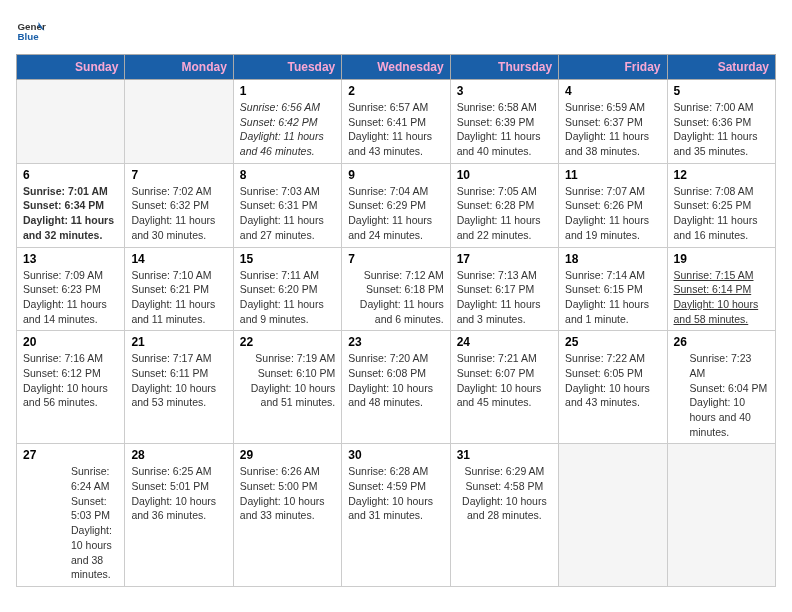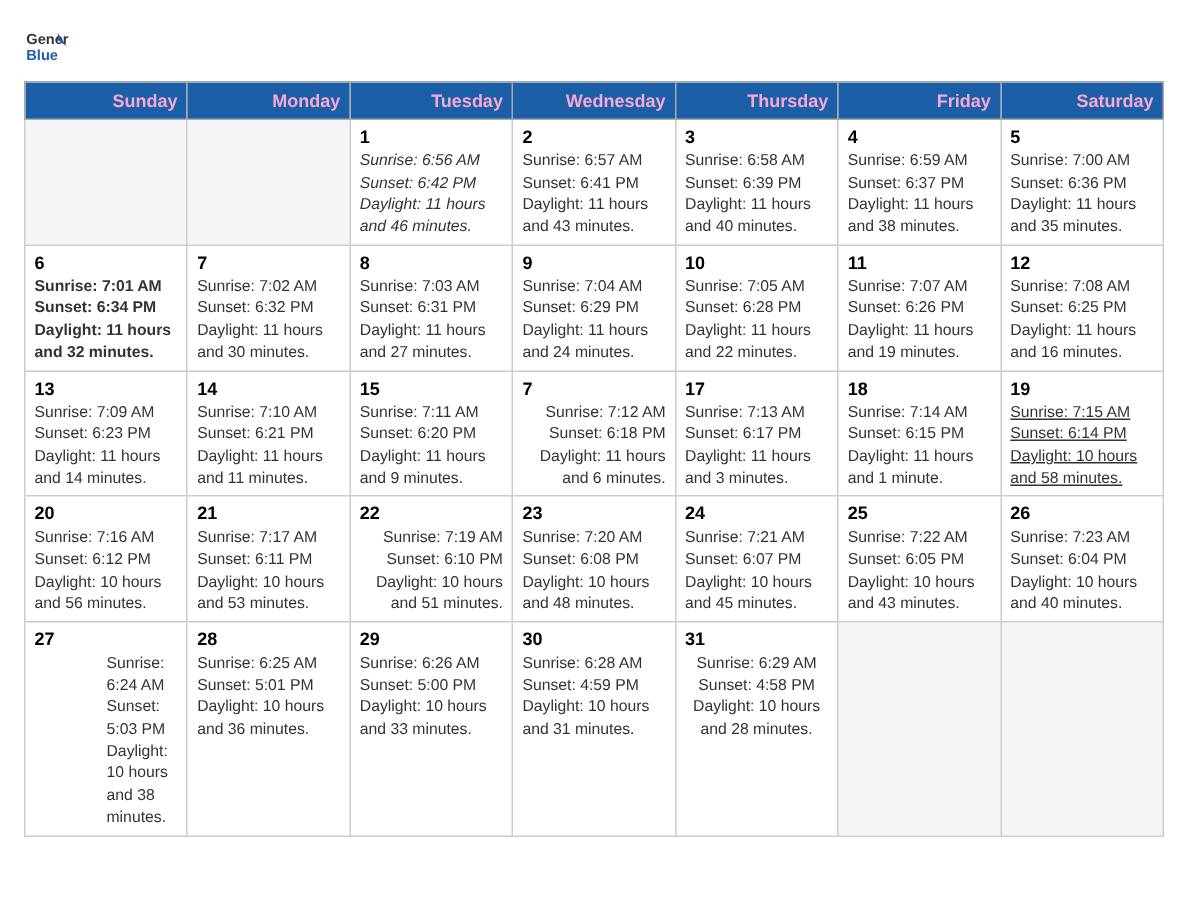--- a/index.html
+++ b/index.html
@@ -261,21 +261,21 @@
 Daylight: 10 hours and 45 minutes.</div>
         </td>
         <td>
           <span class="day-num">25</span>
           <div class="day-info" style="white-space: pre-line;">Sunrise: 7:22 AM
 Sunset: 6:05 PM
 Daylight: 10 hours and 43 minutes.</div>
         </td>
         <td>
           <span class="day-num">26</span>
-          <div class="day-info" style="white-space: pre-line;">Sunrise: 7:23 AM
+          <div class="day-info" style="white-space: pre-line; margin-left: 16px;">Sunrise: 7:23 AM
 Sunset: 6:04 PM
 Daylight: 10 hours and 40 minutes.</div>
         </td>
       </tr>
       <tr>
         <td>
           <span class="day-num">27</span>
           <div class="day-info" style="white-space: pre-line; margin-left: 48px;">Sunrise: 6:24 AM
 Sunset: 5:03 PM
 Daylight: 10 hours and 38 minutes.</div>

